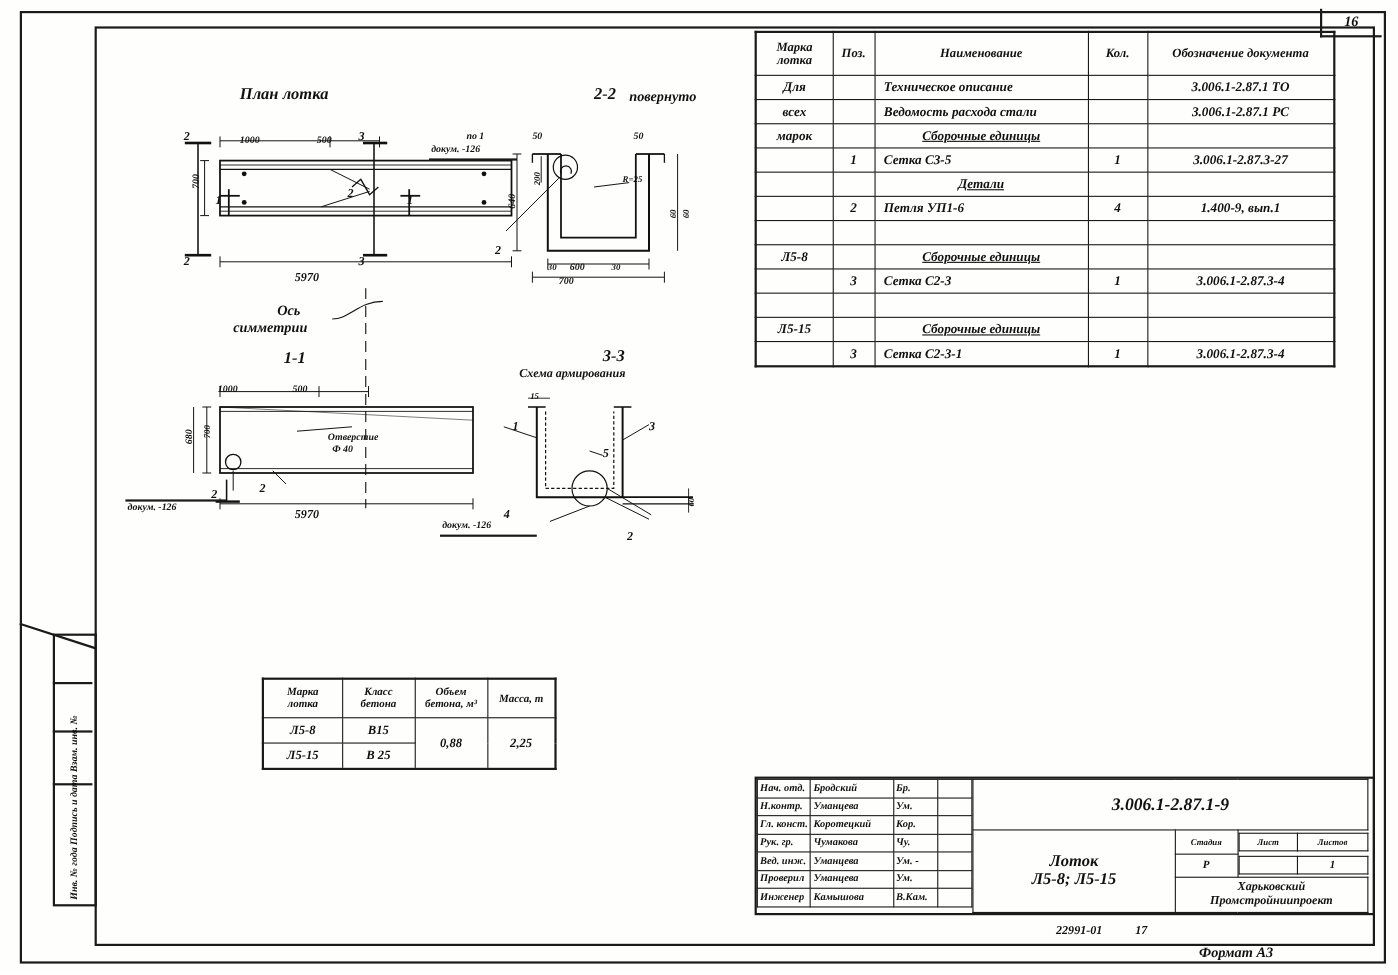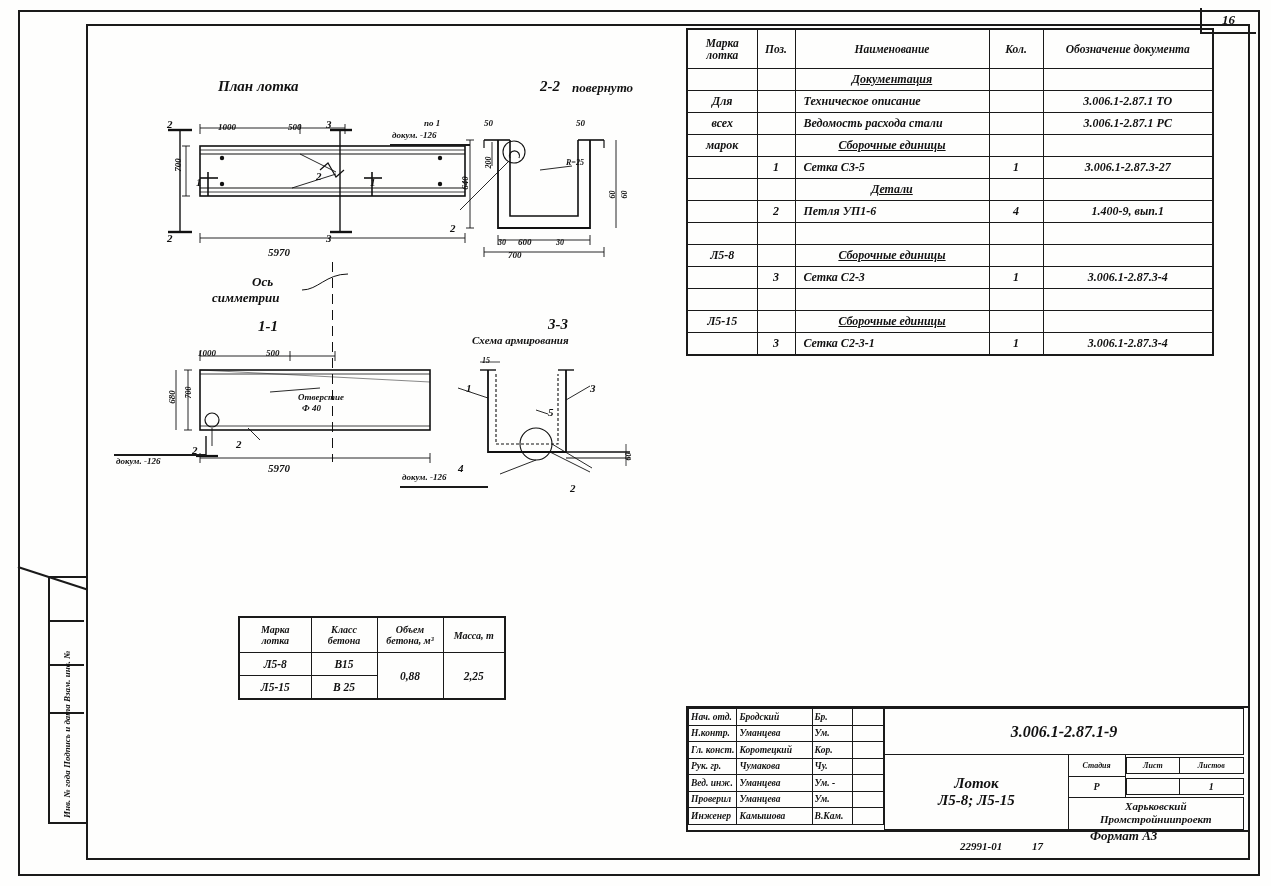--- a/index.html
+++ b/index.html
@@ -260,27 +260,20 @@
       <tr>
         <th>Марка лотка</th>
         <th>Поз.</th>
         <th>Наименование</th>
         <th>Кол.</th>
         <th>Обозначение документа</th>
       </tr>
     </thead>
     <tbody>
       <tr>
-          <td></td>
-          <td></td>
-          <td class="sect">Документация</td>
-          <td></td>
-          <td></td>
-        </tr>
-      <tr>
           <td>Для</td>
           <td></td>
           <td class="name">Техническое описание</td>
           <td></td>
           <td>3.006.1-2.87.1  ТО</td>
         </tr>
       <tr>
           <td>всех</td>
           <td></td>
           <td class="name">Ведомость расхода стали</td>
@@ -486,21 +479,21 @@
           </tbody>
               </table>
         </td>
       </tr>
     </tbody>
       </table>
   </div>
 
   <div class="lbl sm" style="left:960px;top:840px;">22991-01</div>
   <div class="lbl sm" style="left:1032px;top:840px;">17</div>
-  <div class="lbl md" style="left:1090px;top:828px;">Формат А3</div>
+  <div class="lbl md" style="left:1090px;top:858px;">Формат А3</div>
 
   <div class="ln leftbox abs" style="background:transparent;"></div>
   <div class="ln" style="left:48px;top:620px;width:36px;height:1.6px;"></div>
   <div class="ln" style="left:48px;top:664px;width:36px;height:1.6px;"></div>
   <div class="ln" style="left:48px;top:712px;width:36px;height:1.6px;"></div>
   <div class="vtext" style="left:62px;top:818px;">Инв. № года  Подпись и дата  Взам. инв. №</div>
 
   <div class="ln" style="left:18px;top:566px;width:72px;height:1.6px;transform:rotate(18deg);transform-origin:left center;"></div>
 </div>
 

